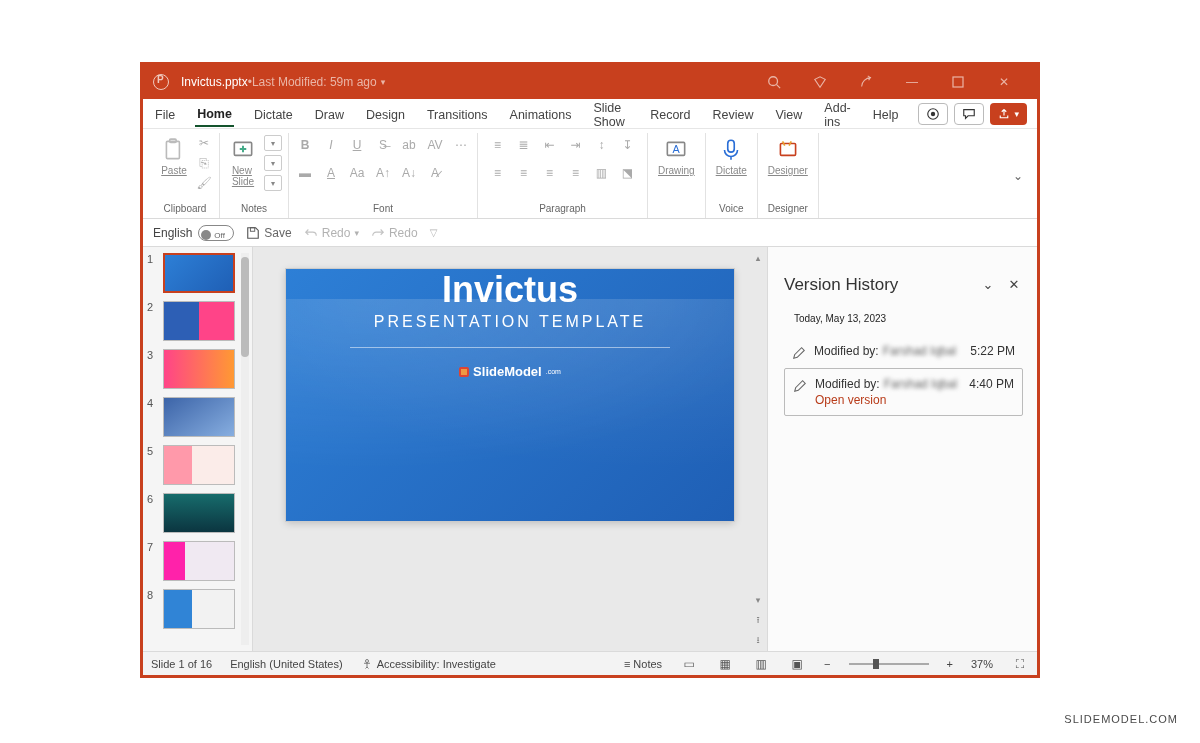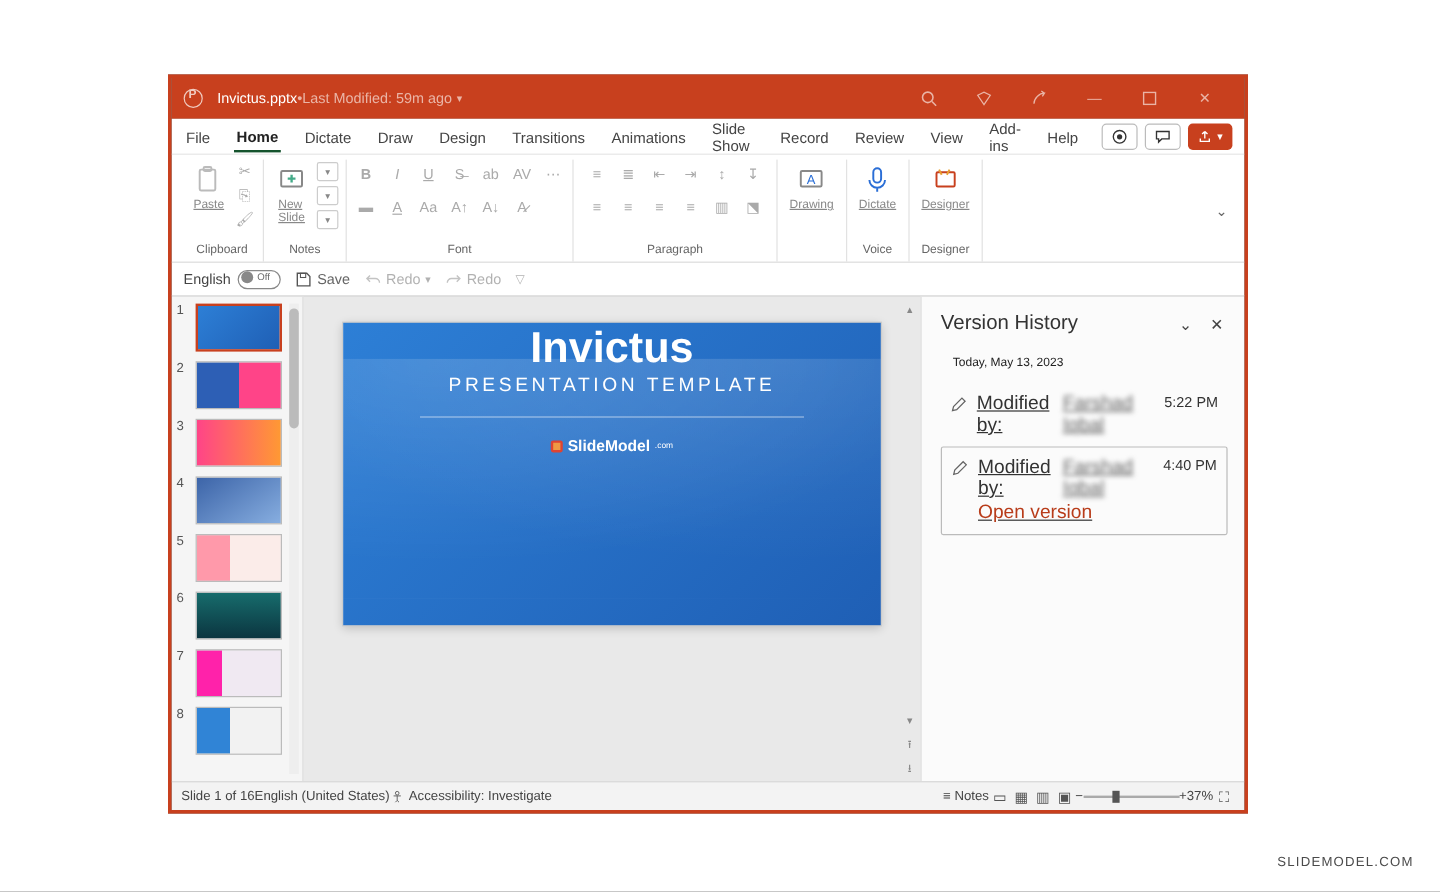--- a/index.html
+++ b/index.html
@@ -29,21 +29,21 @@
 .bigbtn svg, .bigbtn .ico { width: 26px; height: 26px; }
 .bigbtn .lbl { font-size: 10px; color: #888; text-decoration: underline; }
 .smcol { display: flex; flex-direction: column; gap: 4px; }
 .smico { width: 18px; height: 16px; color: #aaa; display: flex; align-items: center; justify-content: center; font-size: 12px; cursor: pointer; }
 .fontgroup .row { display: flex; gap: 6px; align-items: center; margin-bottom: 4px; }
 .fontbtn { width: 20px; height: 20px; display: flex; align-items: center; justify-content: center; color: #aaa; font-size: 12px; border-radius: 2px; cursor: pointer; }
 .dropdown-sm { border: 1px solid #ccc; border-radius: 2px; width: 18px; height: 16px; font-size: 8px; display: flex; align-items: center; justify-content: center; color: #888; cursor: pointer; }
 .ribbon-collapse { align-self: center; margin-left: auto; margin-right: 6px; color: #666; font-size: 12px; cursor: pointer; }
 .quickbar { background: #fff; border-bottom: 1px solid #dadada; height: 28px; display: flex; align-items: center; padding: 0 10px; font-size: 12px; gap: 12px; color: #444; }
 .autosave-toggle { display: flex; align-items: center; gap: 6px; }
-.toggle-pill { width: 36px; height: 16px; border: 1px solid #888; border-radius: 8px; display: flex; align-items: flex-start; padding: 0 2px; font-size: 8px; color: #666; cursor: pointer; }
+.toggle-pill { width: 36px; height: 16px; border: 1px solid #888; border-radius: 8px; display: flex; align-items: flex-end; padding: 0 2px; font-size: 8px; color: #666; cursor: pointer; }
 .toggle-pill .knob { width: 10px; height: 10px; border-radius: 50%; background: #888; margin-right: 3px; }
 .qbtn { display: flex; align-items: center; gap: 4px; color: #666; cursor: pointer; }
 .qbtn.disabled { opacity: 0.5; }
 .main { flex: 1; display: flex; background: #e9e9e9; overflow: hidden; }
 .thumbs { width: 110px; background: #f5f5f5; border-right: 1px solid #dadada; overflow: hidden; padding: 6px 4px; display: flex; gap: 6px; }
 .thumbs-col { display: flex; flex-direction: column; gap: 8px; flex: 1; }
 .thumb-row { display: flex; gap: 6px; align-items: flex-start; }
 .thumb-num { width: 10px; font-size: 11px; color: #555; }
 .thumb { width: 72px; height: 40px; border: 1px solid #bbb; background: #fff; overflow: hidden; cursor: pointer; }
 .thumb.selected { border: 2.5px solid #c8401e; }
@@ -56,33 +56,33 @@
 .slide .sub { font-size: 16px; letter-spacing: 3px; font-weight: 400; margin-top: 2px; z-index:1; }
 .slide .divider { width: 320px; height: 1px; background: rgba(255,255,255,0.5); margin: 16px 0; z-index:1; }
 .slide .logo-sm { display: flex; align-items: center; gap: 4px; z-index:1; font-size: 13px; font-weight: 700; }
 .slide .logo-sm .sq { width: 10px; height: 10px; background: #e94; border: 2px solid #d43; border-radius: 2px; }
 .canvas-scroll { position: absolute; right: 2px; top: 0; bottom: 0; width: 14px; display: flex; flex-direction: column; align-items: center; color: #888; }
 .canvas-scroll .arr { font-size: 9px; margin-top: 6px; cursor: pointer; }
 .canvas-scroll .track { flex: 1; }
 .canvas-scroll .btm { margin-bottom: 6px; }
 .canvas-scroll .jumps { font-size: 9px; margin: 2px 0; cursor: pointer; }
 .panel { width: 270px; background: #fbfbfb; border-left: 1px solid #dadada; padding: 12px 14px 12px 16px; display: flex; flex-direction: column; }
-.panel-head { display: flex; align-items: flex-end; margin-bottom: 14px; }
+.panel-head { display: flex; align-items: flex-start; margin-bottom: 14px; margin-top: 16px; }
 .panel-head h2 { font-size: 17px; font-weight: 400; color: #333; flex: 1; }
 .panel-head .ctrl { width: 18px; height: 18px; display: flex; align-items: center; justify-content: center; color: #444; cursor: pointer; margin-left: 8px; font-size: 13px; }
 .panel-date { font-size: 10px; color: #222; margin: 4px 0 12px 10px; }
 .ver-item { display: flex; gap: 8px; padding: 8px 8px; border-radius: 2px; align-items: flex-start; }
 .ver-item.sel { border: 1px solid #bbb; }
 .ver-item .pen { color: #666; margin-top: 2px; }
-.ver-item .body { flex: 1; font-size: 16px; color: #333; text-decoration: underline; }
+.ver-item .body { flex: 1; font-size: 12px; color: #333; }
 .ver-item .mod { display: flex; align-items: center; gap: 4px; }
 .ver-item .blur { filter: blur(2px); color: #666; }
 .ver-item .open { color: #b83c1a; margin-top: 2px; cursor: pointer; }
 .ver-item .time { font-size: 12px; color: #333; }
-.statusbar { height: 24px; background: #f3f3f3; border-top: 1px solid #dadada; display: flex; align-items: center; padding: 0 8px; font-size: 11px; color: #444; }
+.statusbar { height: 24px; background: #f3f3f3; border-top: 1px solid #dadada; display: flex; align-items: center; padding: 0 8px; font-size: 11px; color: #444; gap: 18px; }
 .statusbar .spacer { flex: 1; }
 .statusbar .vbtn { width: 18px; height: 14px; color: #555; display: flex; align-items: center; justify-content: center; cursor: pointer; font-size: 12px; }
 .statusbar .zoomslider { width: 80px; height: 2px; background: #aaa; position: relative; }
 .statusbar .zoomslider .knob { width: 6px; height: 10px; background: #555; position: absolute; left: 30%; top: -4px; }
 svg { display: block; }
 .th1 { background: linear-gradient(135deg,#2d7fd6,#1f5fb5); }
 .th2 { background: linear-gradient(90deg,#2d5fb5 50%,#f48 50%); }
 .th3 { background: linear-gradient(90deg,#f48,#f93); }
 .th4 { background: linear-gradient(145deg,#3c64a8,#87aee0); }
 .th5 { background: linear-gradient(90deg,#f9a 40%,#fbece9 40%); }

